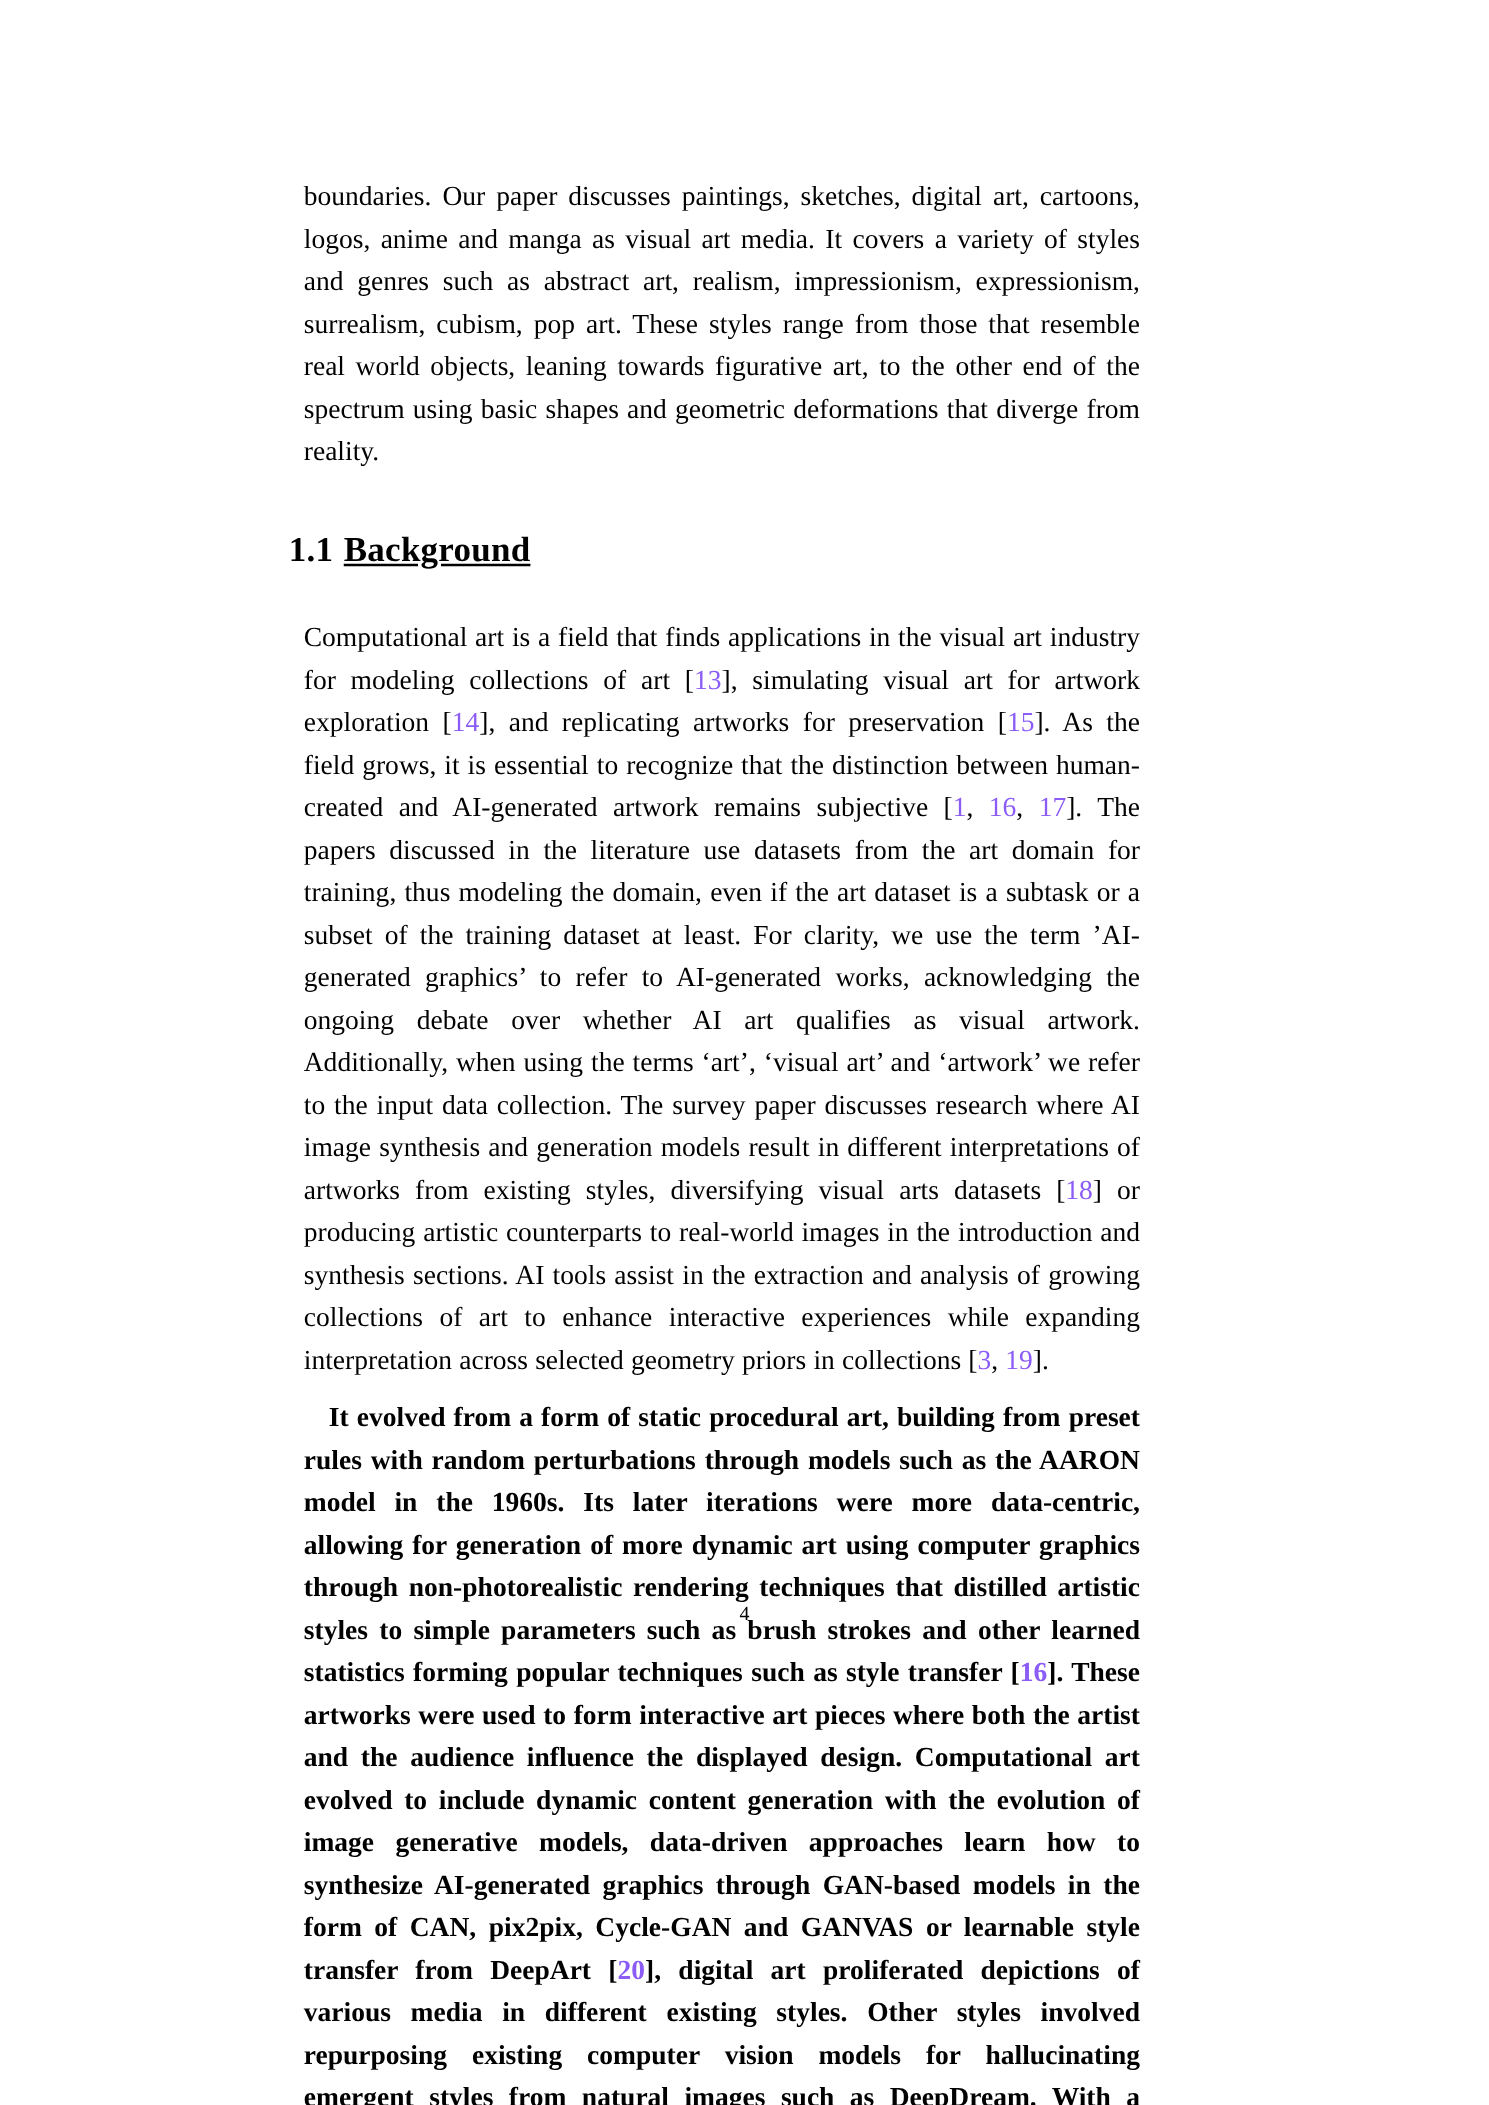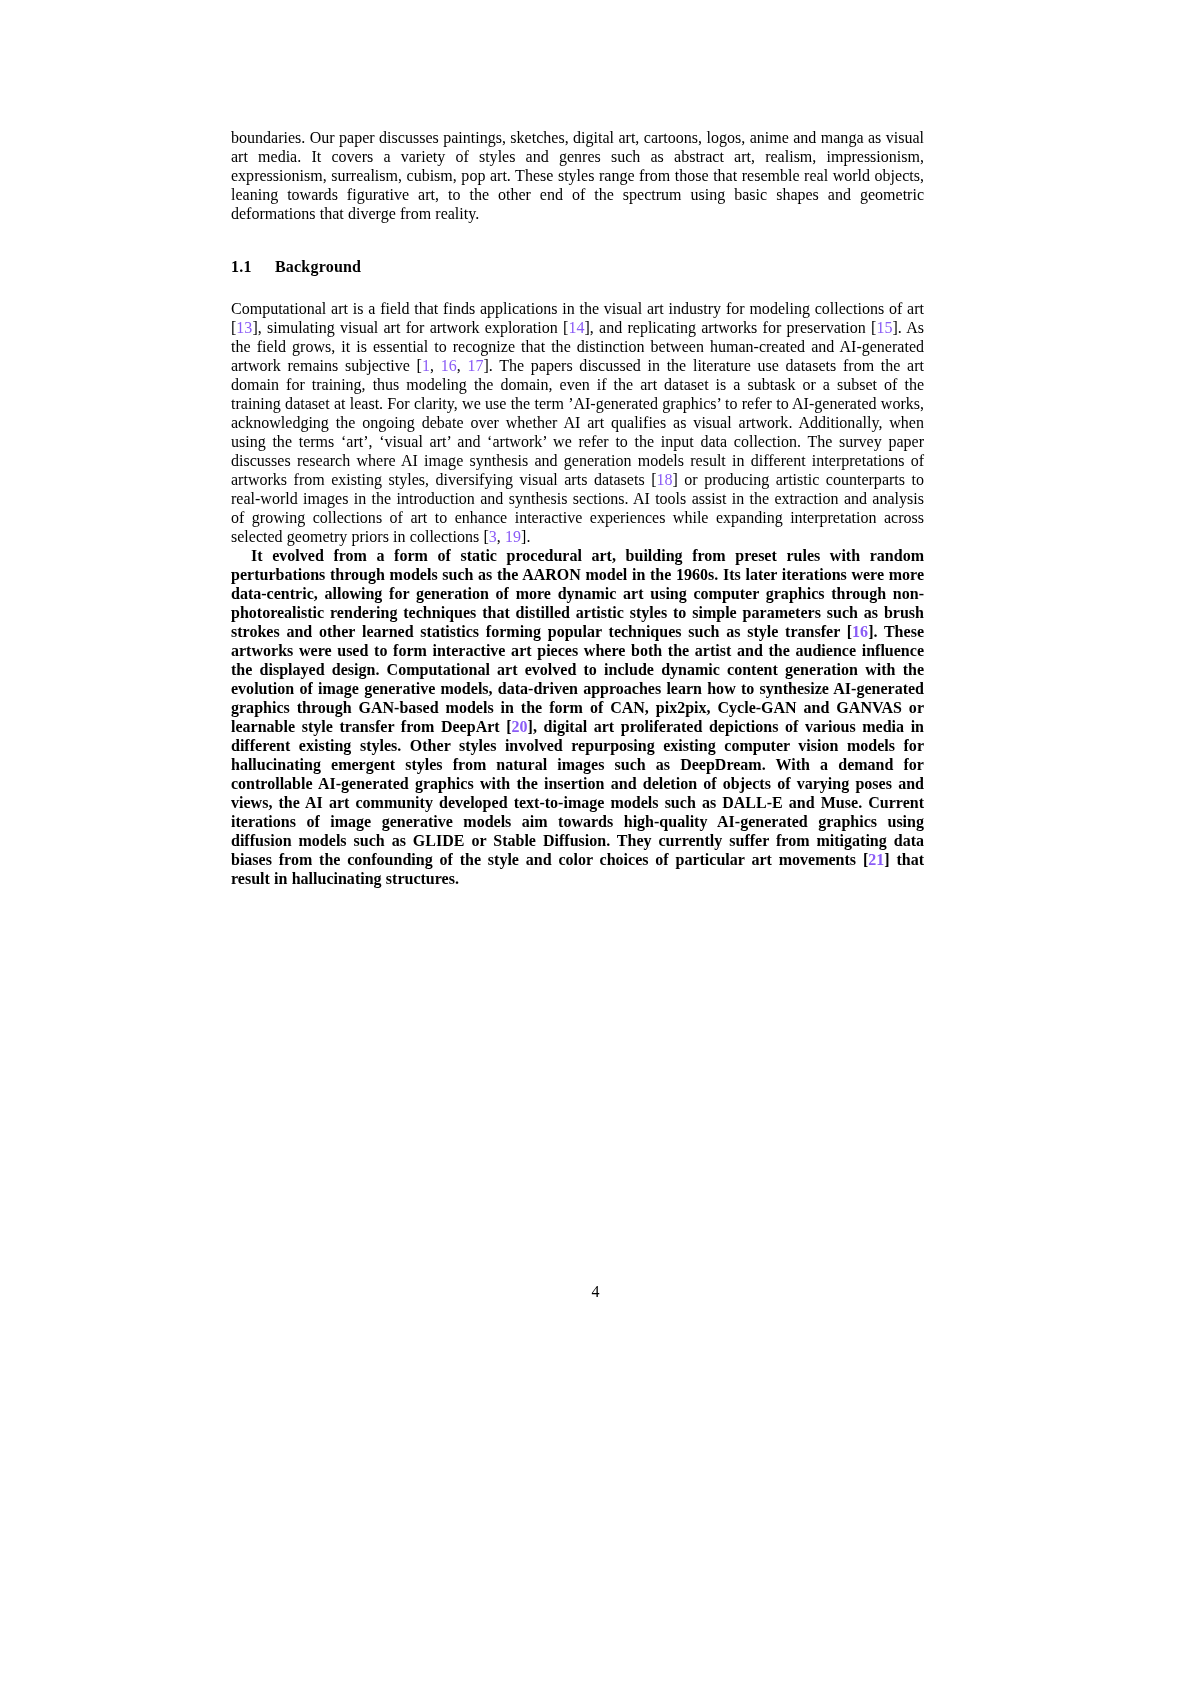--- a/index.html
+++ b/index.html
@@ -22,38 +22,39 @@
     height: 1684px;
     background: #ffffff;
   }
   .textblock {
     position: absolute;
     left: 231px;
     top: 128px;
     width: 693px;
   }
   p.para {
-    margin: 0;
+    margin: 12px;
     text-align: justify;
-    font-size: 16px;
-    line-height: 19px;
+    font-size: 22px;
+    line-height: 34px;
     letter-spacing: 0.01px;
     word-spacing: 0.2px;
     color: #000000;
     hyphens: none;
     -webkit-hyphens: none;
   }
   p.para.first { text-indent: 0; }
   p.para.indent { text-indent: 20px; font-weight: bold; }
   h2.section-heading {
     margin: 0;
-    font-size: 16px;
+    font-size: 28px;
     font-weight: bold;
     line-height: 1.2;
     letter-spacing: 0.2px;
+    text-decoration: underline;
   }
   .sp-before-heading { height: 34px; }
   .sp-after-heading { height: 23px; }
   .cite { color: #8b5cf6; }
   .pagenum {
     position: absolute;
     left: 0;
     top: 1283px;
     width: 1191px;
     text-align: center;

